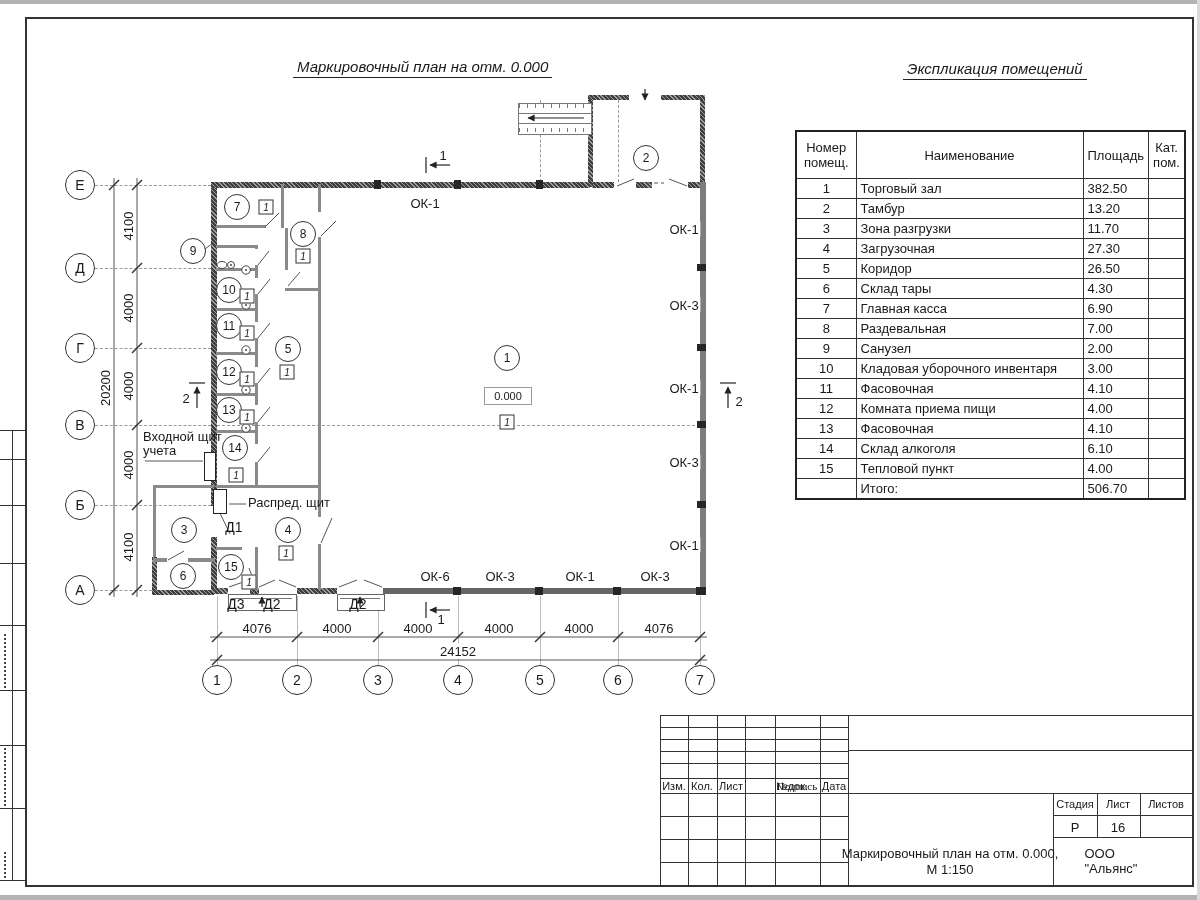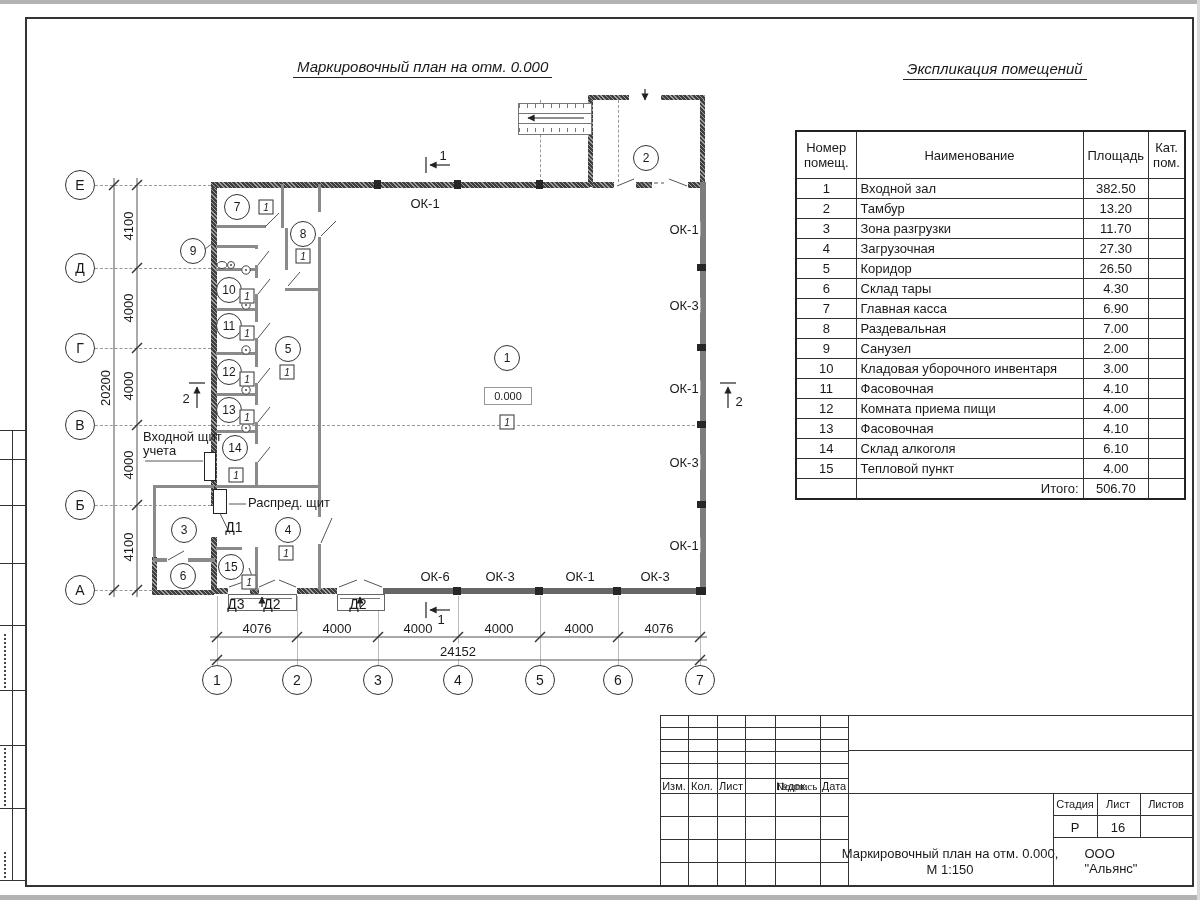--- a/index.html
+++ b/index.html
@@ -33,21 +33,21 @@
   .panelrect{position:absolute;border:1.5px solid #222;background:#fff;z-index:7;}
   .porch{position:absolute;border:1px solid #666;background:#fff;z-index:2;}
   .tick{position:absolute;background-image:repeating-linear-gradient(90deg,#777 0 1px,transparent 1px 8px);}
   .smud{position:absolute;width:2px;background-image:repeating-linear-gradient(0deg,#444 0 2px,transparent 2px 4px);}
   table.expl{position:absolute;left:795px;top:130px;border-collapse:collapse;table-layout:fixed;z-index:8;background:#fff;}
   table.expl td,table.expl th{border:1px solid #333;font-weight:normal;font-size:13px;padding:0 4px;overflow:hidden;}
   table.expl{border:2px solid #222;}
   table.expl thead th{height:46px;text-align:center;font-size:13px;}
   table.expl tbody td{height:19px;}
   .td-num{text-align:center;}
-  .td-area{text-align:center;margin-top:40px;}
+  .td-area{text-align:left;margin-top:40px;}
   .tb-lab{position:absolute;font-size:11px;transform:translate(-50%,-50%);z-index:8;}
   .tb-val{position:absolute;font-size:13px;transform:translate(-50%,-50%);z-index:8;}
   svg#lines{position:absolute;left:0;top:0;z-index:6;}
 </style>
 </head>
 <body>
 
 <div id="sheet">
 
   <div class="abs" style="left:0;top:0;width:1200px;height:4px;background:#b3b3b3;"></div>
@@ -390,21 +390,21 @@
         <th>Номер помещ.</th>
         <th>Наименование</th>
         <th>Площадь</th>
         <th>Кат. пом.</th>
       </tr>
     </thead>
     <tbody>
 
     <tr>
           <td class="td-num">1</td>
-          <td>Входной зал</td>
+          <td>Торговый зал</td>
           <td class="td-area">382.50</td>
           <td></td>
         </tr>
         <tr>
           <td class="td-num">2</td>
           <td>Тамбур</td>
           <td class="td-area">13.20</td>
           <td></td>
         </tr>
         <tr>
@@ -482,21 +482,21 @@
         <tr>
           <td class="td-num">15</td>
           <td>Тепловой пункт</td>
           <td class="td-area">4.00</td>
           <td></td>
         </tr>
       </tbody>
     <tbody>
       <tr>
         <td></td>
-        <td style="text-align:right;">Итого:</td>
+        <td style="">Итого:</td>
         <td class="td-area">506.70</td>
         <td></td>
       </tr>
     </tbody>
   </table>
 
   <div>
     <div class="ln" style="left:660px;top:715px;width:533px;height:1px;"></div>
     <div class="ln" style="left:660px;top:715px;width:1px;height:170px;"></div>
     <div class="ln" style="left:688px;top:715px;width:1px;height:170px;"></div>

